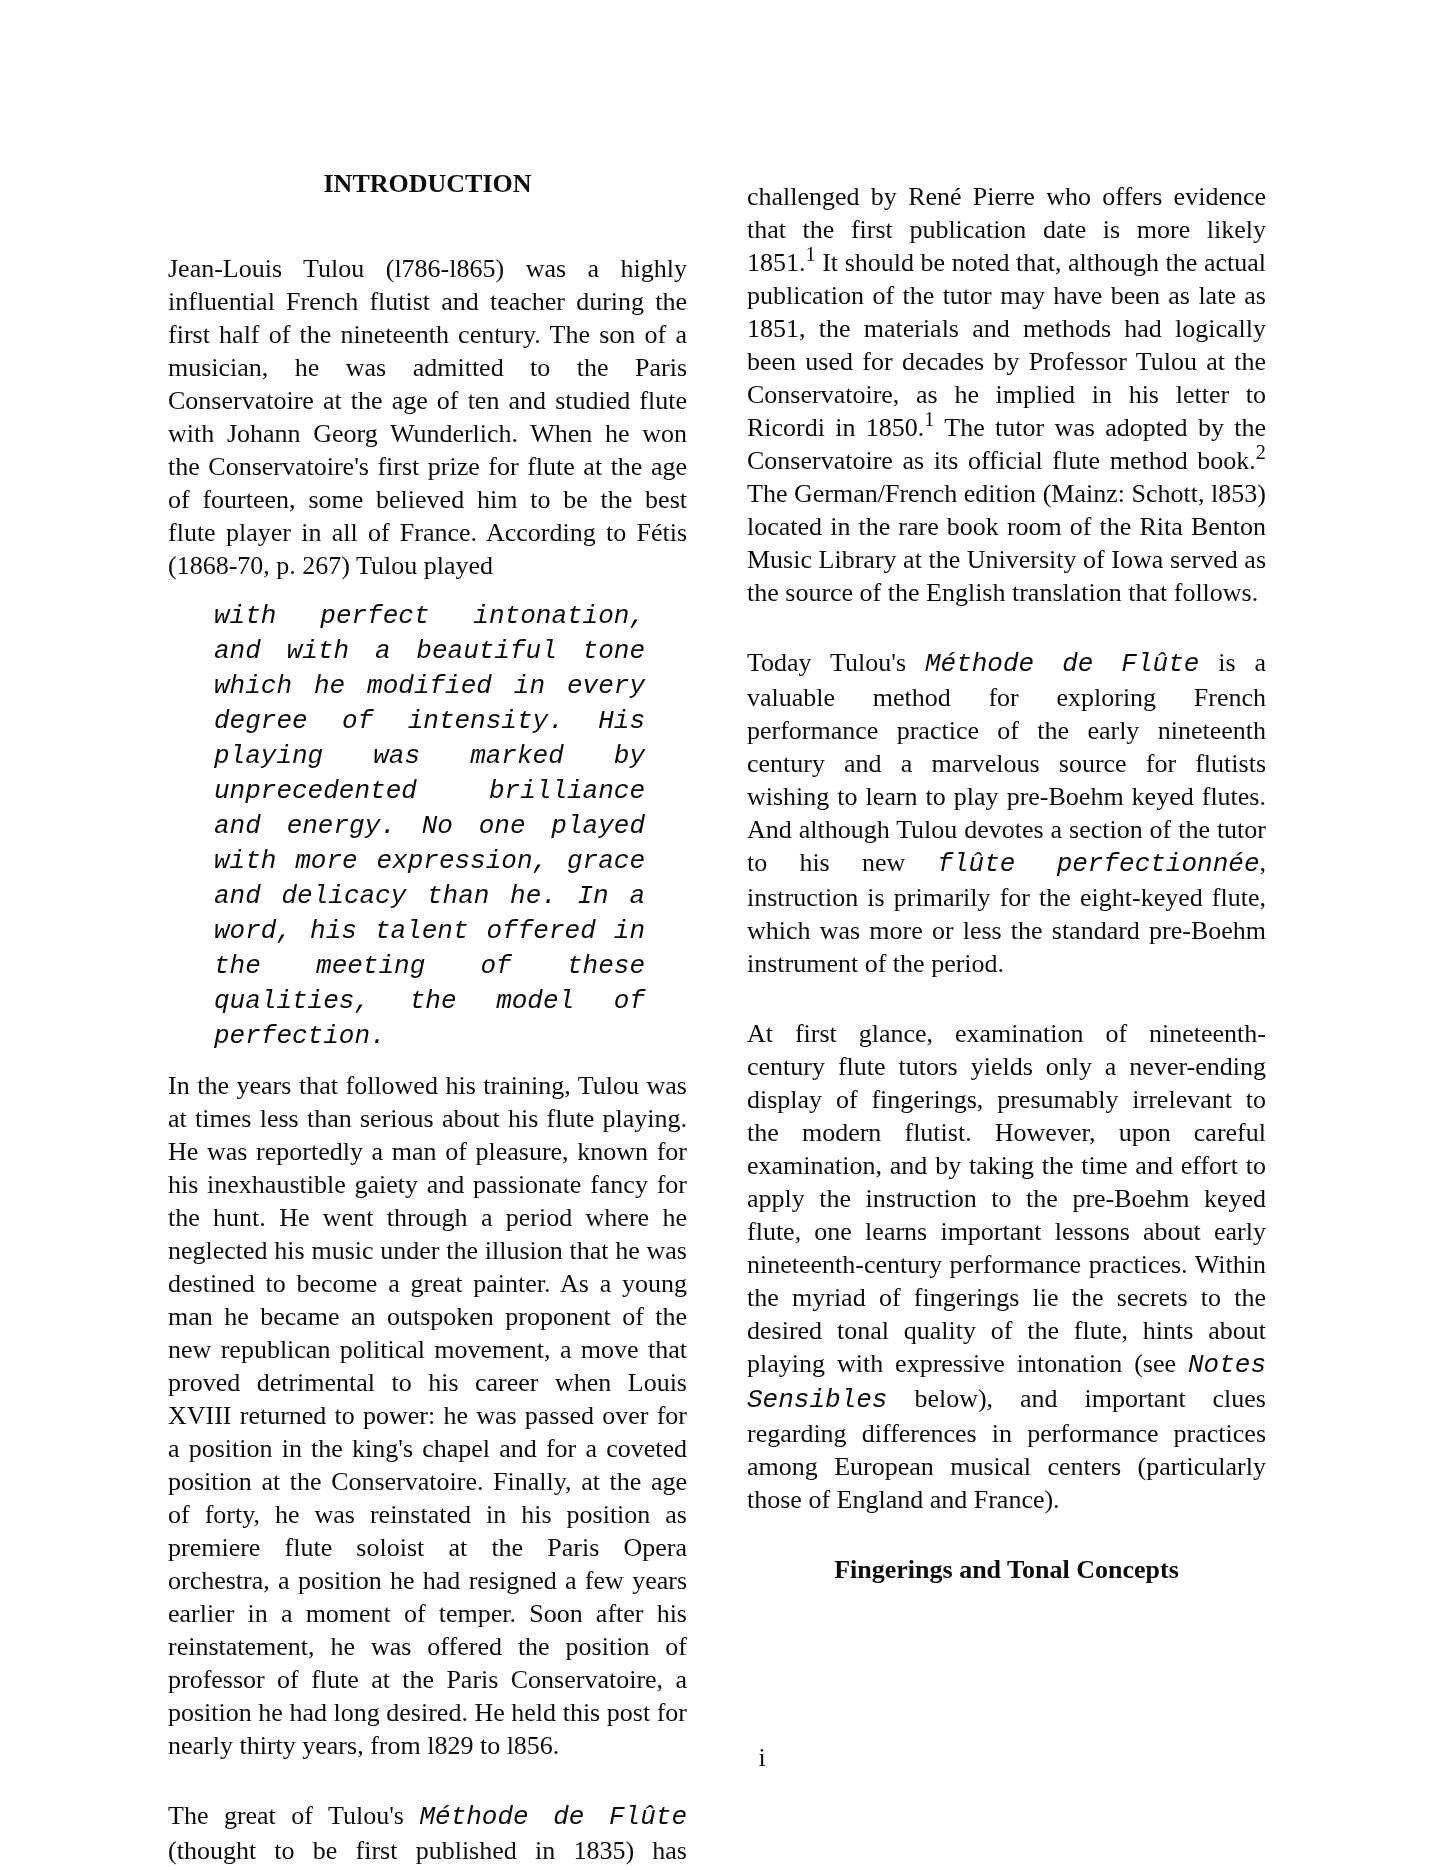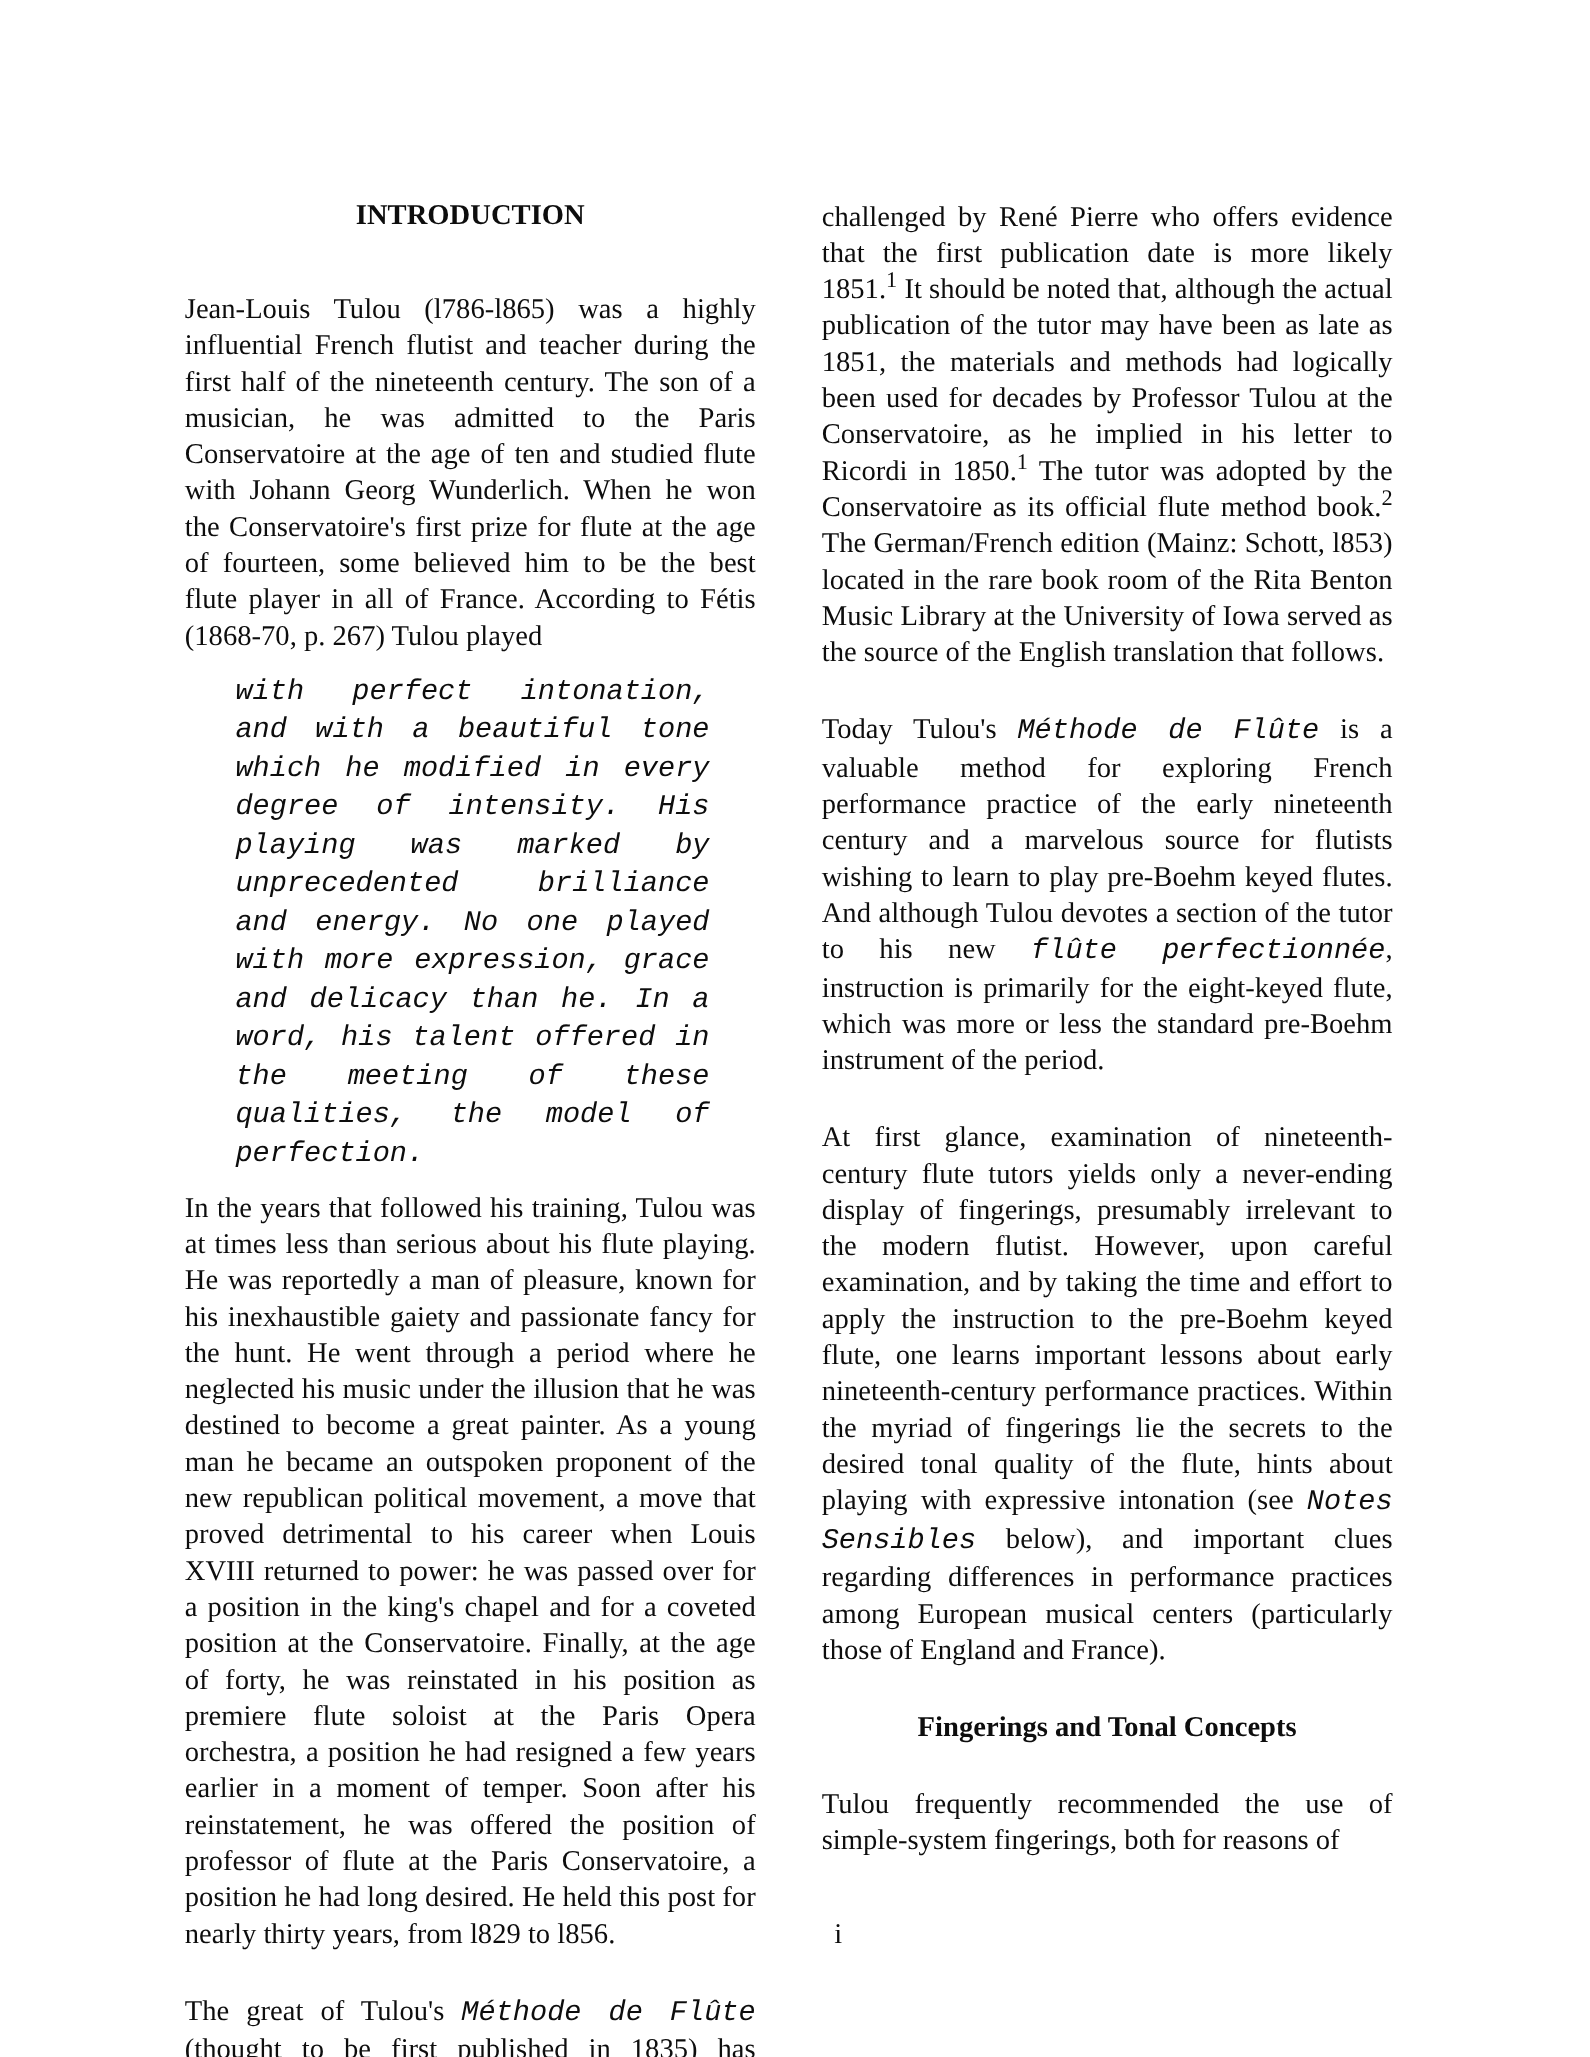--- a/index.html
+++ b/index.html
@@ -21,21 +21,21 @@
     width: 519px;
     font-size: 26px;
     line-height: 33px;
     text-align: justify;
   }
   .col-left  { left: 168px; top: 163px; }
   .col-right { left: 747px; top: 180px; }
   .title {
     text-align: center;
     font-weight: bold;
-    margin: 16px 0 52px 0;
+    margin: 4px 0 52px 0;
   }
   .para {
     margin: 0 0 37px 0;
   }
   .para.no-gap { margin-bottom: 16px; }
   .quote {
     margin: 0 42px 16px 46px;
     font-style: italic;
   }
   .heading {
@@ -71,18 +71,17 @@
     <p class="quote"><span class="run-i">with perfect intonation, and with a beautiful tone which he modified in every degree of intensity. His playing was marked by unprecedented brilliance and energy. No one played with more expression, grace and delicacy than he. In a word, his talent offered in the meeting of these qualities, the model of perfection.</span></p>
     <p class="para"><span>In the years that followed his training, Tulou was at times less than serious about his flute playing. He was reportedly a man of pleasure, known for his inexhaustible gaiety and passionate fancy for the hunt. He went through a period where he neglected his music under the illusion that he was destined to become a great painter. As a young man he became an outspoken proponent of the new republican political movement, a move that proved detrimental to his career when Louis XVIII returned to power: he was passed over for a position in the king's chapel and for a coveted position at the Conservatoire. Finally, at the age of forty, he was reinstated in his position as premiere flute soloist at the Paris Opera orchestra, a position he had resigned a few years earlier in a moment of temper. Soon after his reinstatement, he was offered the position of professor of flute at the Paris Conservatoire, a position he had long desired. He held this post for nearly thirty years, from l829 to l856.</span></p>
     <p class="para"><span>The great of Tulou's </span><span class="run-i">Méthode de Flûte</span><span> (thought to be first published in 1835) has recently been</span></p>
   </div>
 
   <div class="col col-right">
     <p class="para"><span>challenged by René Pierre who offers evidence that the first publication date is more likely 1851.</span><sup>1</sup><span> It should be noted that, although the actual publication of the tutor may have been as late as 1851, the materials and methods had logically been used for decades by Professor Tulou at the Conservatoire, as he implied in his letter to Ricordi in 1850.</span><sup>1</sup><span> The tutor was adopted by the Conservatoire as its official flute method book.</span><sup>2</sup><span> The German/French edition (Mainz: Schott, l853) located in the rare book room of the Rita Benton Music Library at the University of Iowa served as the source of the English translation that follows.</span></p>
     <p class="para"><span>Today Tulou's </span><span class="run-i">Méthode de Flûte</span><span> is a valuable method for exploring French performance practice of the early nineteenth century and a marvelous source for flutists wishing to learn to play pre-Boehm keyed flutes. And although Tulou devotes a section of the tutor to his new </span><span class="run-i">flûte perfectionnée</span><span>, instruction is primarily for the eight-keyed flute, which was more or less the standard pre-Boehm instrument of the period.</span></p>
     <p class="para"><span>At first glance, examination of nineteenth-century flute tutors yields only a never-ending display of fingerings, presumably irrelevant to the modern flutist. However, upon careful examination, and by taking the time and effort to apply the instruction to the pre-Boehm keyed flute, one learns important lessons about early nineteenth-century performance practices. Within the myriad of fingerings lie the secrets to the desired tonal quality of the flute, hints about playing with expressive intonation (see </span><span class="run-i">Notes Sensibles</span><span> below), and important clues regarding differences in performance practices among European musical centers (particularly those of England and France).</span></p>
     <div class="heading"><span class="run-b">Fingerings and Tonal Concepts</span></div>
-    <p class="para"><span>Tulou frequently recommended the use of simple-system fingerings, both for reasons of</span></p>
   </div>
 
   <div class="page-number">i</div>
 
 </div>
 
 </body></html>

